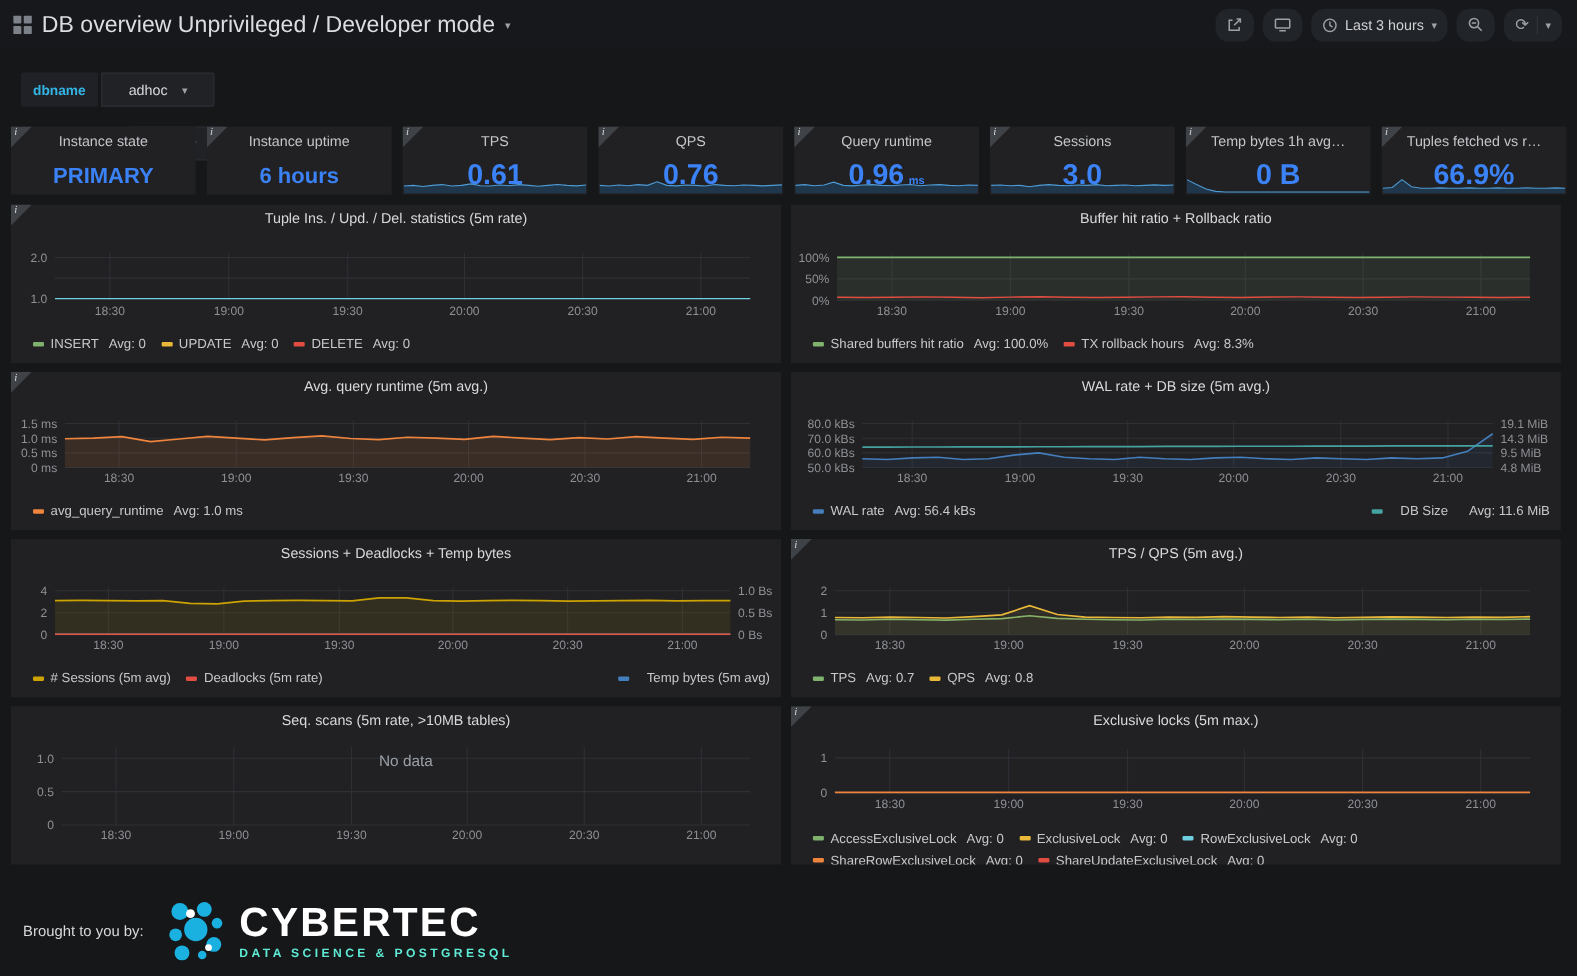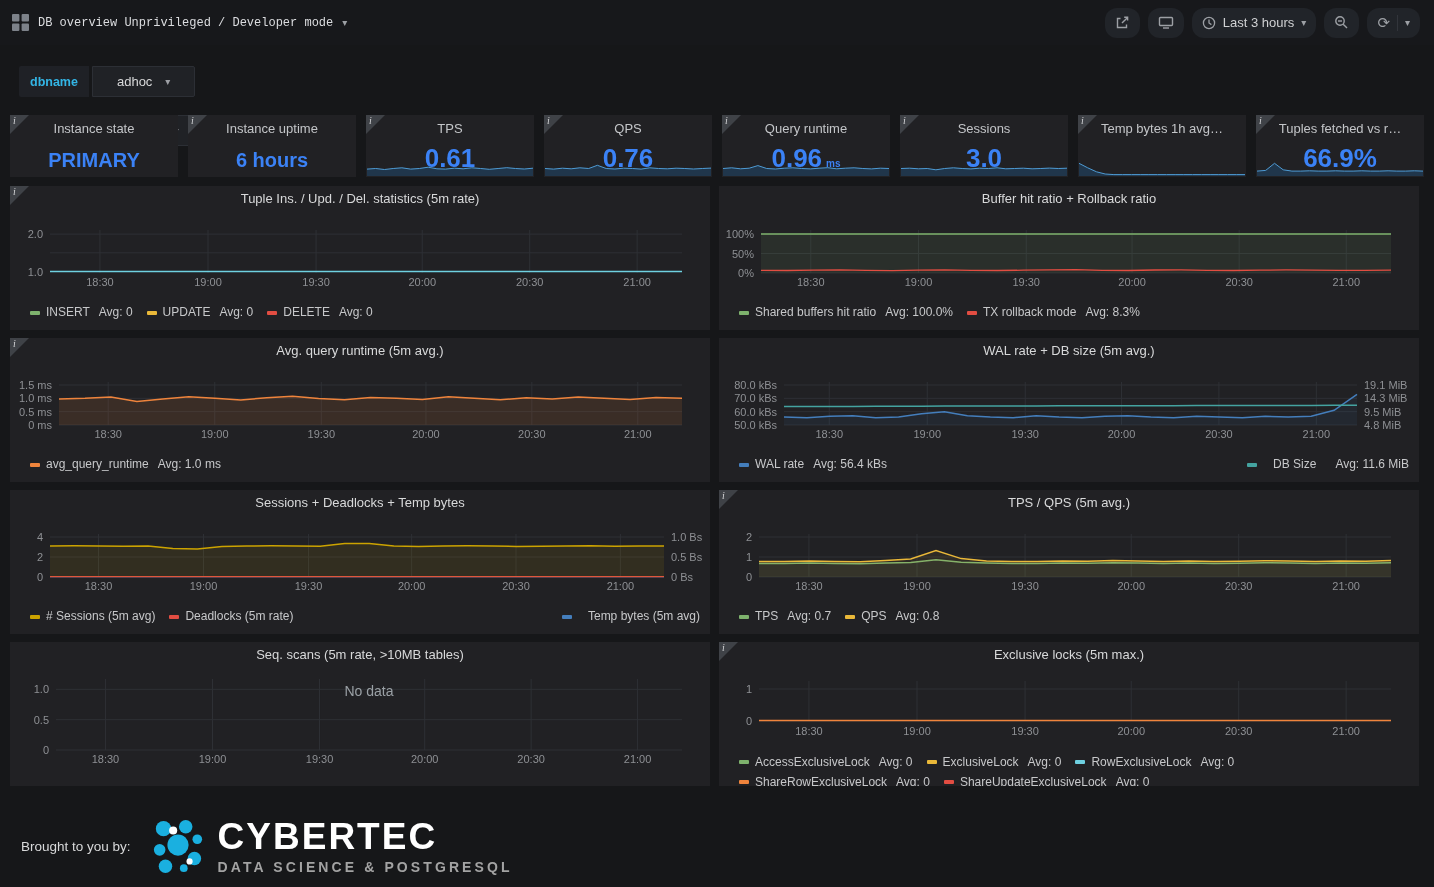--- a/index.html
+++ b/index.html
@@ -1,21 +1,21 @@
 <!DOCTYPE html>
 <html><head>
 <meta charset="utf-8">
 <style>
   html,body{margin:0;padding:0;background:#161719;font-family:"Liberation Sans",sans-serif;color:#d8d9da;}
   .screen{position:relative;width:1434px;height:887px;overflow:hidden;background:#161719;}
 
   
   .navbar{position:absolute;left:0;top:0;width:1434px;height:45px;background:#17181b;display:flex;align-items:center;justify-content:space-between;padding:0 14px 0 12px;box-sizing:border-box;}
   .nav-left{display:flex;align-items:center;gap:9px;}
-  .dash-title{font-size:12px;color:#dcdde0;cursor:pointer;font-family:Liberation Mono, monospace;}
+  .dash-title{font-size:21px;color:#dcdde0;cursor:pointer;}
   .caret{color:#9da0a5;font-size:10px;}
   .nav-right{display:flex;align-items:center;gap:8px;}
   .nav-btn{display:flex;align-items:center;gap:7px;background:#212429;border:none;border-radius:12px;height:30px;padding:0 10px;color:#9da0a5;font-size:13px;font-family:inherit;cursor:pointer;}
   .nav-btn .tlabel{color:#d0d1d3;}
   .nav-btn .refresh-glyph{font-size:15px;line-height:1;}
   .btn-divider{width:1px;height:16px;background:#32353b;}
 
   
   .submenu{position:absolute;top:66px;left:19px;display:flex;gap:18px;flex-direction:column;}
   .var-ctl{display:flex;align-items:stretch;height:31px;cursor:pointer;}
@@ -46,21 +46,21 @@
 
   .corner{position:absolute;top:0;left:0;width:0;height:0;border-top:19px solid #3f4247;border-right:19px solid transparent;z-index:3;cursor:pointer;}
   .corner span{position:absolute;top:-19px;left:3px;font-size:10px;font-style:italic;font-family:"Liberation Serif",serif;color:#d4d5d7;}
 
   
   .footer{position:absolute;top:816px;left:21px;height:60px;display:flex;align-items:center;gap:20px;}
   .brought{font-size:13.5px;color:#d8d9da;}
   .cy-logo{display:flex;align-items:center;gap:13px;cursor:pointer;}
   .logo-text{display:flex;flex-direction:column;}
   .logo-main{font-size:37px;font-weight:700;color:#ffffff;letter-spacing:2px;line-height:1;}
-  .logo-sub{font-size:14px;font-weight:700;color:#a3a3a3;letter-spacing:3.1px;margin-top:4px;}
+  .logo-sub{font-size:11px;font-weight:700;color:#5eead4;letter-spacing:3.1px;margin-top:4px;}
   svg{display:block;}
 </style>
 </head>
 <body>
 
 <div class="screen">
 
   <div class="navbar">
     <div class="nav-left">
       <span style="cursor:pointer;">
@@ -197,20 +197,21 @@
             <path d="M0,16 L0.0,8.5 L8.7,8.2 L17.5,8.8 L26.2,8.5 L34.9,9.8 L43.7,8.5 L52.4,7.8 L61.2,8.5 L69.9,8.9 L78.6,8.2 L87.4,8.5 L96.1,7.8 L104.8,8.8 L113.6,8.5 L122.3,8.2 L131.1,8.8 L139.8,8.5 L148.5,8.1 L157.3,8.5 L166.0,8.2 L166,16 Z" fill="rgba(31,120,193,0.25)" stroke="none"></path>
             <polyline points="0.0,8.5 8.7,8.2 17.5,8.8 26.2,8.5 34.9,9.8 43.7,8.5 52.4,7.8 61.2,8.5 69.9,8.9 78.6,8.2 87.4,8.5 96.1,7.8 104.8,8.8 113.6,8.5 122.3,8.2 131.1,8.8 139.8,8.5 148.5,8.1 157.3,8.5 166.0,8.2" fill="none" stroke="#4e9bd4" stroke-width="1"></polyline>
           </svg>
         </div>
     </div>
     <div class="stat">
       <div class="corner">
           <span>i</span>
         </div>
       <div class="stitle">Temp bytes 1h avg…</div>
+      <div class="svalue"><span>0 B</span></div>
       <div class="spark">
           <svg width="166" height="16">
             <path d="M0,16 L0.0,3.3 L8.7,7.8 L17.5,11.8 L26.2,14.0 L34.9,14.6 L43.7,14.6 L52.4,14.6 L61.2,14.6 L69.9,14.6 L78.6,14.6 L87.4,14.6 L96.1,14.6 L104.8,14.6 L113.6,14.6 L122.3,14.6 L131.1,14.6 L139.8,14.6 L148.5,14.6 L157.3,14.6 L166.0,14.6 L166,16 Z" fill="rgba(31,120,193,0.25)" stroke="none"></path>
             <polyline points="0.0,3.3 8.7,7.8 17.5,11.8 26.2,14.0 34.9,14.6 43.7,14.6 52.4,14.6 61.2,14.6 69.9,14.6 78.6,14.6 87.4,14.6 96.1,14.6 104.8,14.6 113.6,14.6 122.3,14.6 131.1,14.6 139.8,14.6 148.5,14.6 157.3,14.6 166.0,14.6" fill="none" stroke="#4e9bd4" stroke-width="1"></polyline>
           </svg>
         </div>
     </div>
     <div class="stat">
       <div class="corner">
           <span>i</span>
@@ -300,21 +301,21 @@
         </svg>
       </div>
     <div class="legend">
         <span class="lg-item">
           <span class="lg-sq" style="background: rgb(126, 178, 109);"></span>
           <span>Shared buffers hit ratio</span>
           <span class="lg-stat">Avg: 100.0%</span>
         </span>
         <span class="lg-item">
           <span class="lg-sq" style="background: rgb(226, 77, 66);"></span>
-          <span>TX rollback mode</span>
+          <span>TX rollback hours</span>
           <span class="lg-stat">Avg: 8.3%</span>
         </span>
       </div>
   </div>
 
   <div class="panel c0 r1">
     <div class="corner">
         <span>i</span>
       </div>
     <div class="ptitle">Avg. query runtime (5m avg.)</div>

